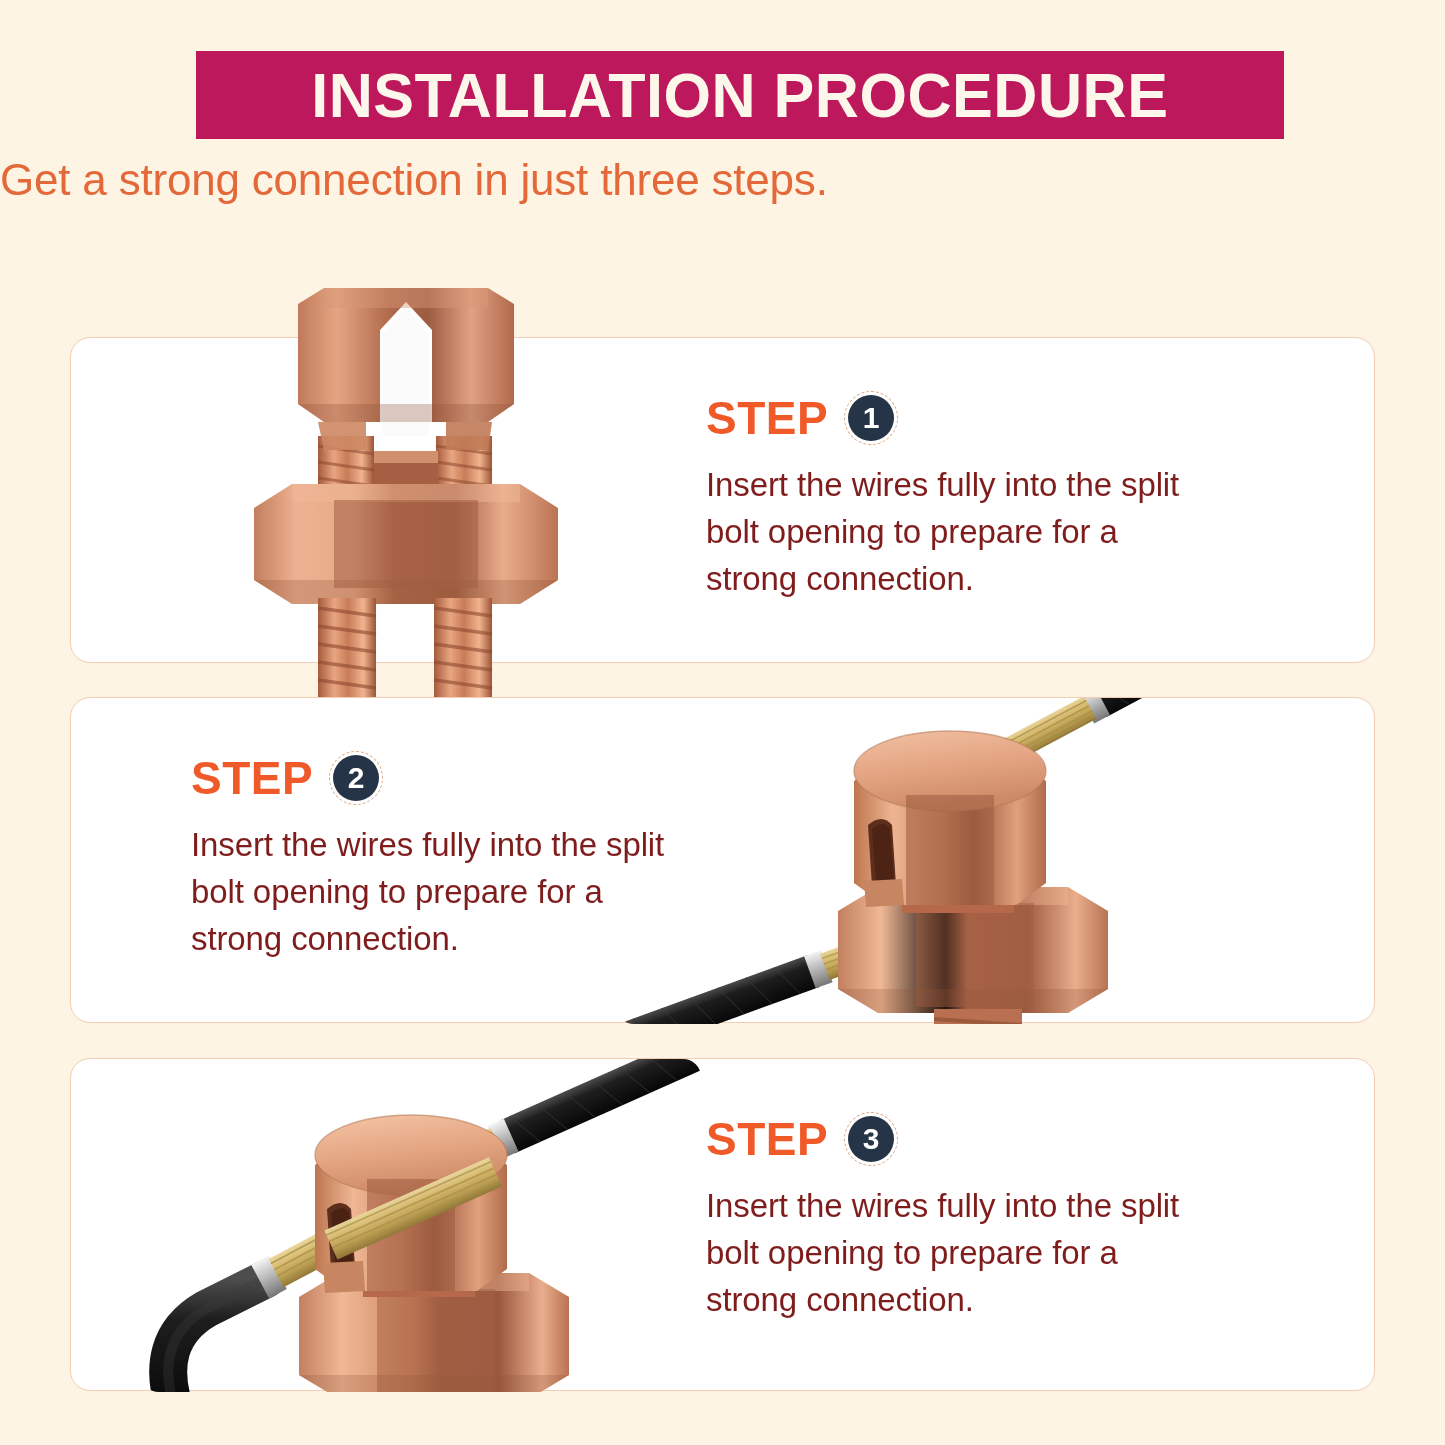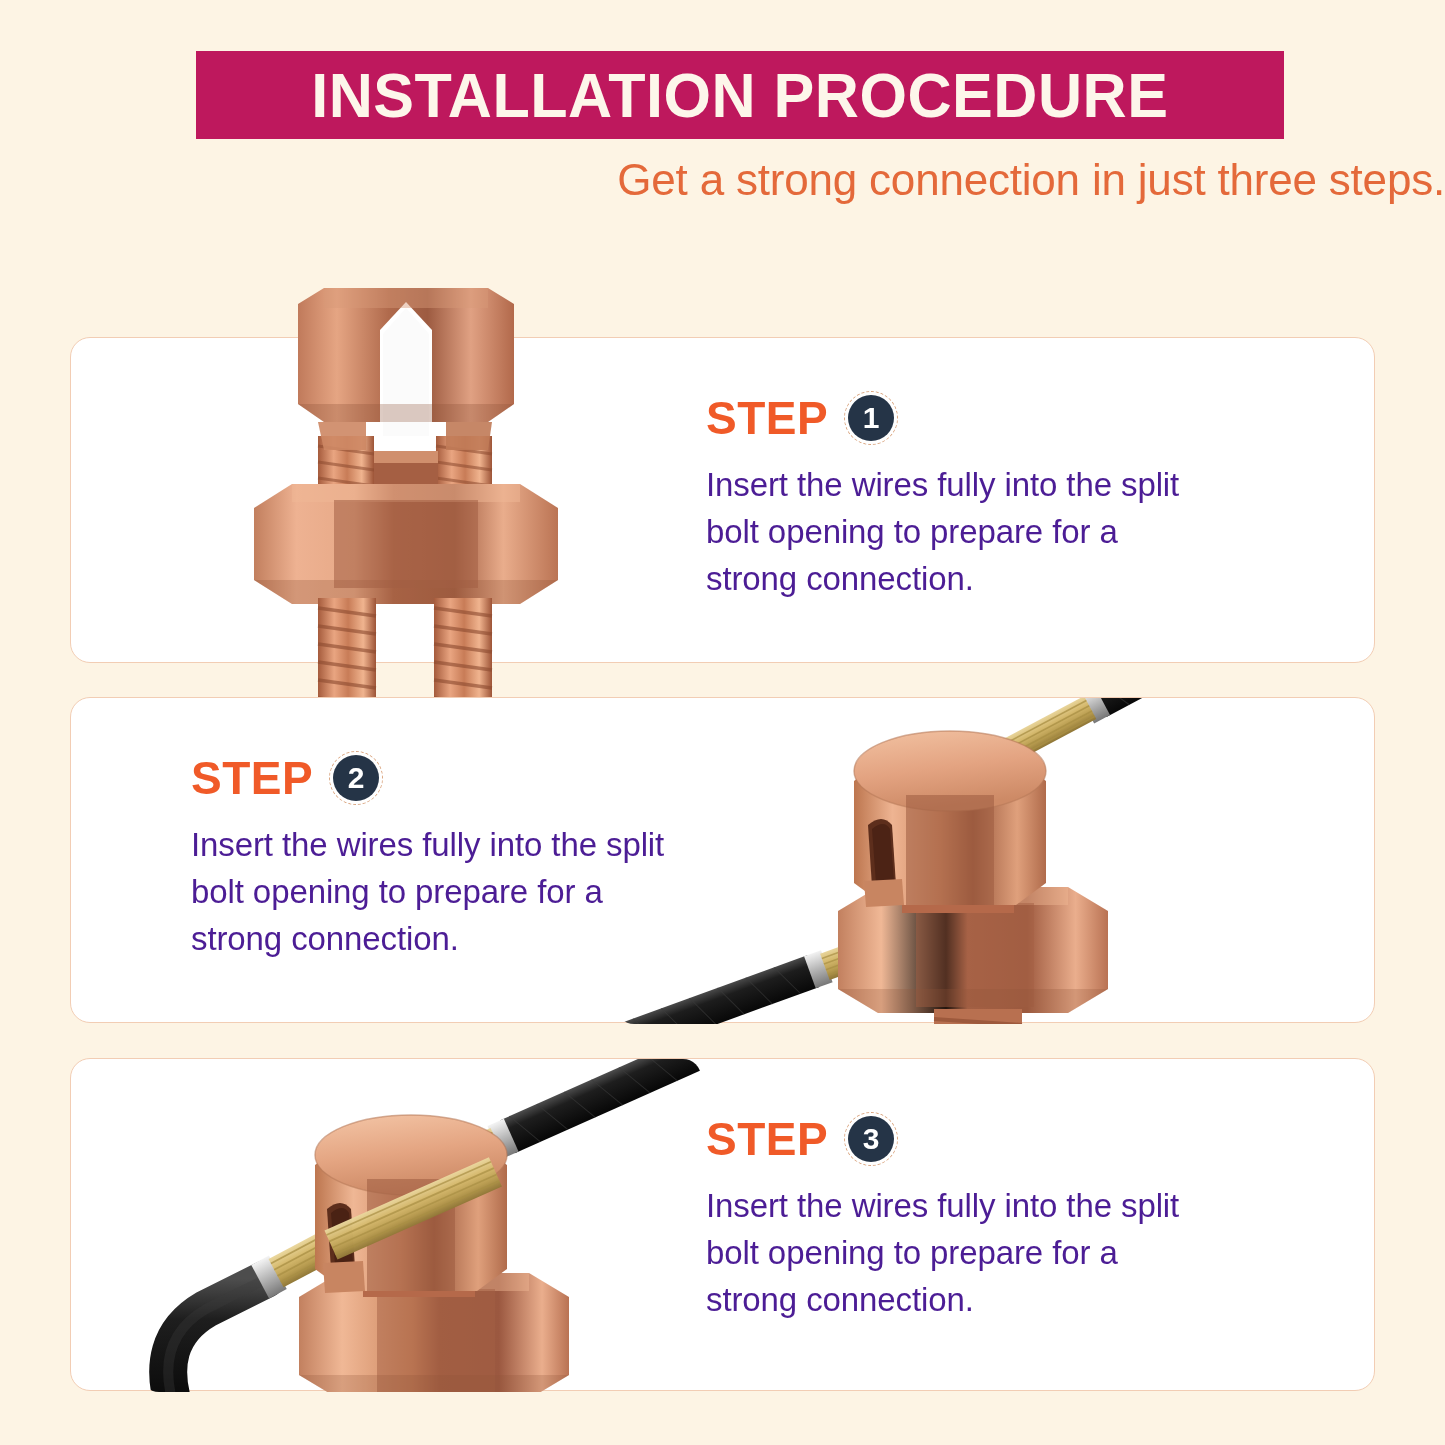--- a/index.html
+++ b/index.html
@@ -45,21 +45,21 @@
     white-space: nowrap;
     font-stretch: condensed;
     transform: scaleX(0.97);
   }
 
   .subtitle {
     position: absolute;
     left: 0;
     top: 155px;
     width: 1445px;
-    text-align: right;
+    text-align: left;
     font-size: 44px;
     font-weight: 300;
     color: #e4693a;
     letter-spacing: -0.2px;
     white-space: nowrap;
   }
 
   
   .card {
     position: absolute;
@@ -124,21 +124,21 @@
     color: #ffffff;
     font-size: 30px;
     font-weight: bold;
     line-height: 1;
   }
 
   .step-body {
     font-size: 33px;
     font-weight: 300;
     line-height: 1.42;
-    color: #4c1d95;
+    color: #7f1d1d;
     letter-spacing: -0.1px;
   }
 
   
   .art {
     position: absolute;
     overflow: visible;
     pointer-events: none;
   }
   .art svg { display: block; overflow: visible; }

